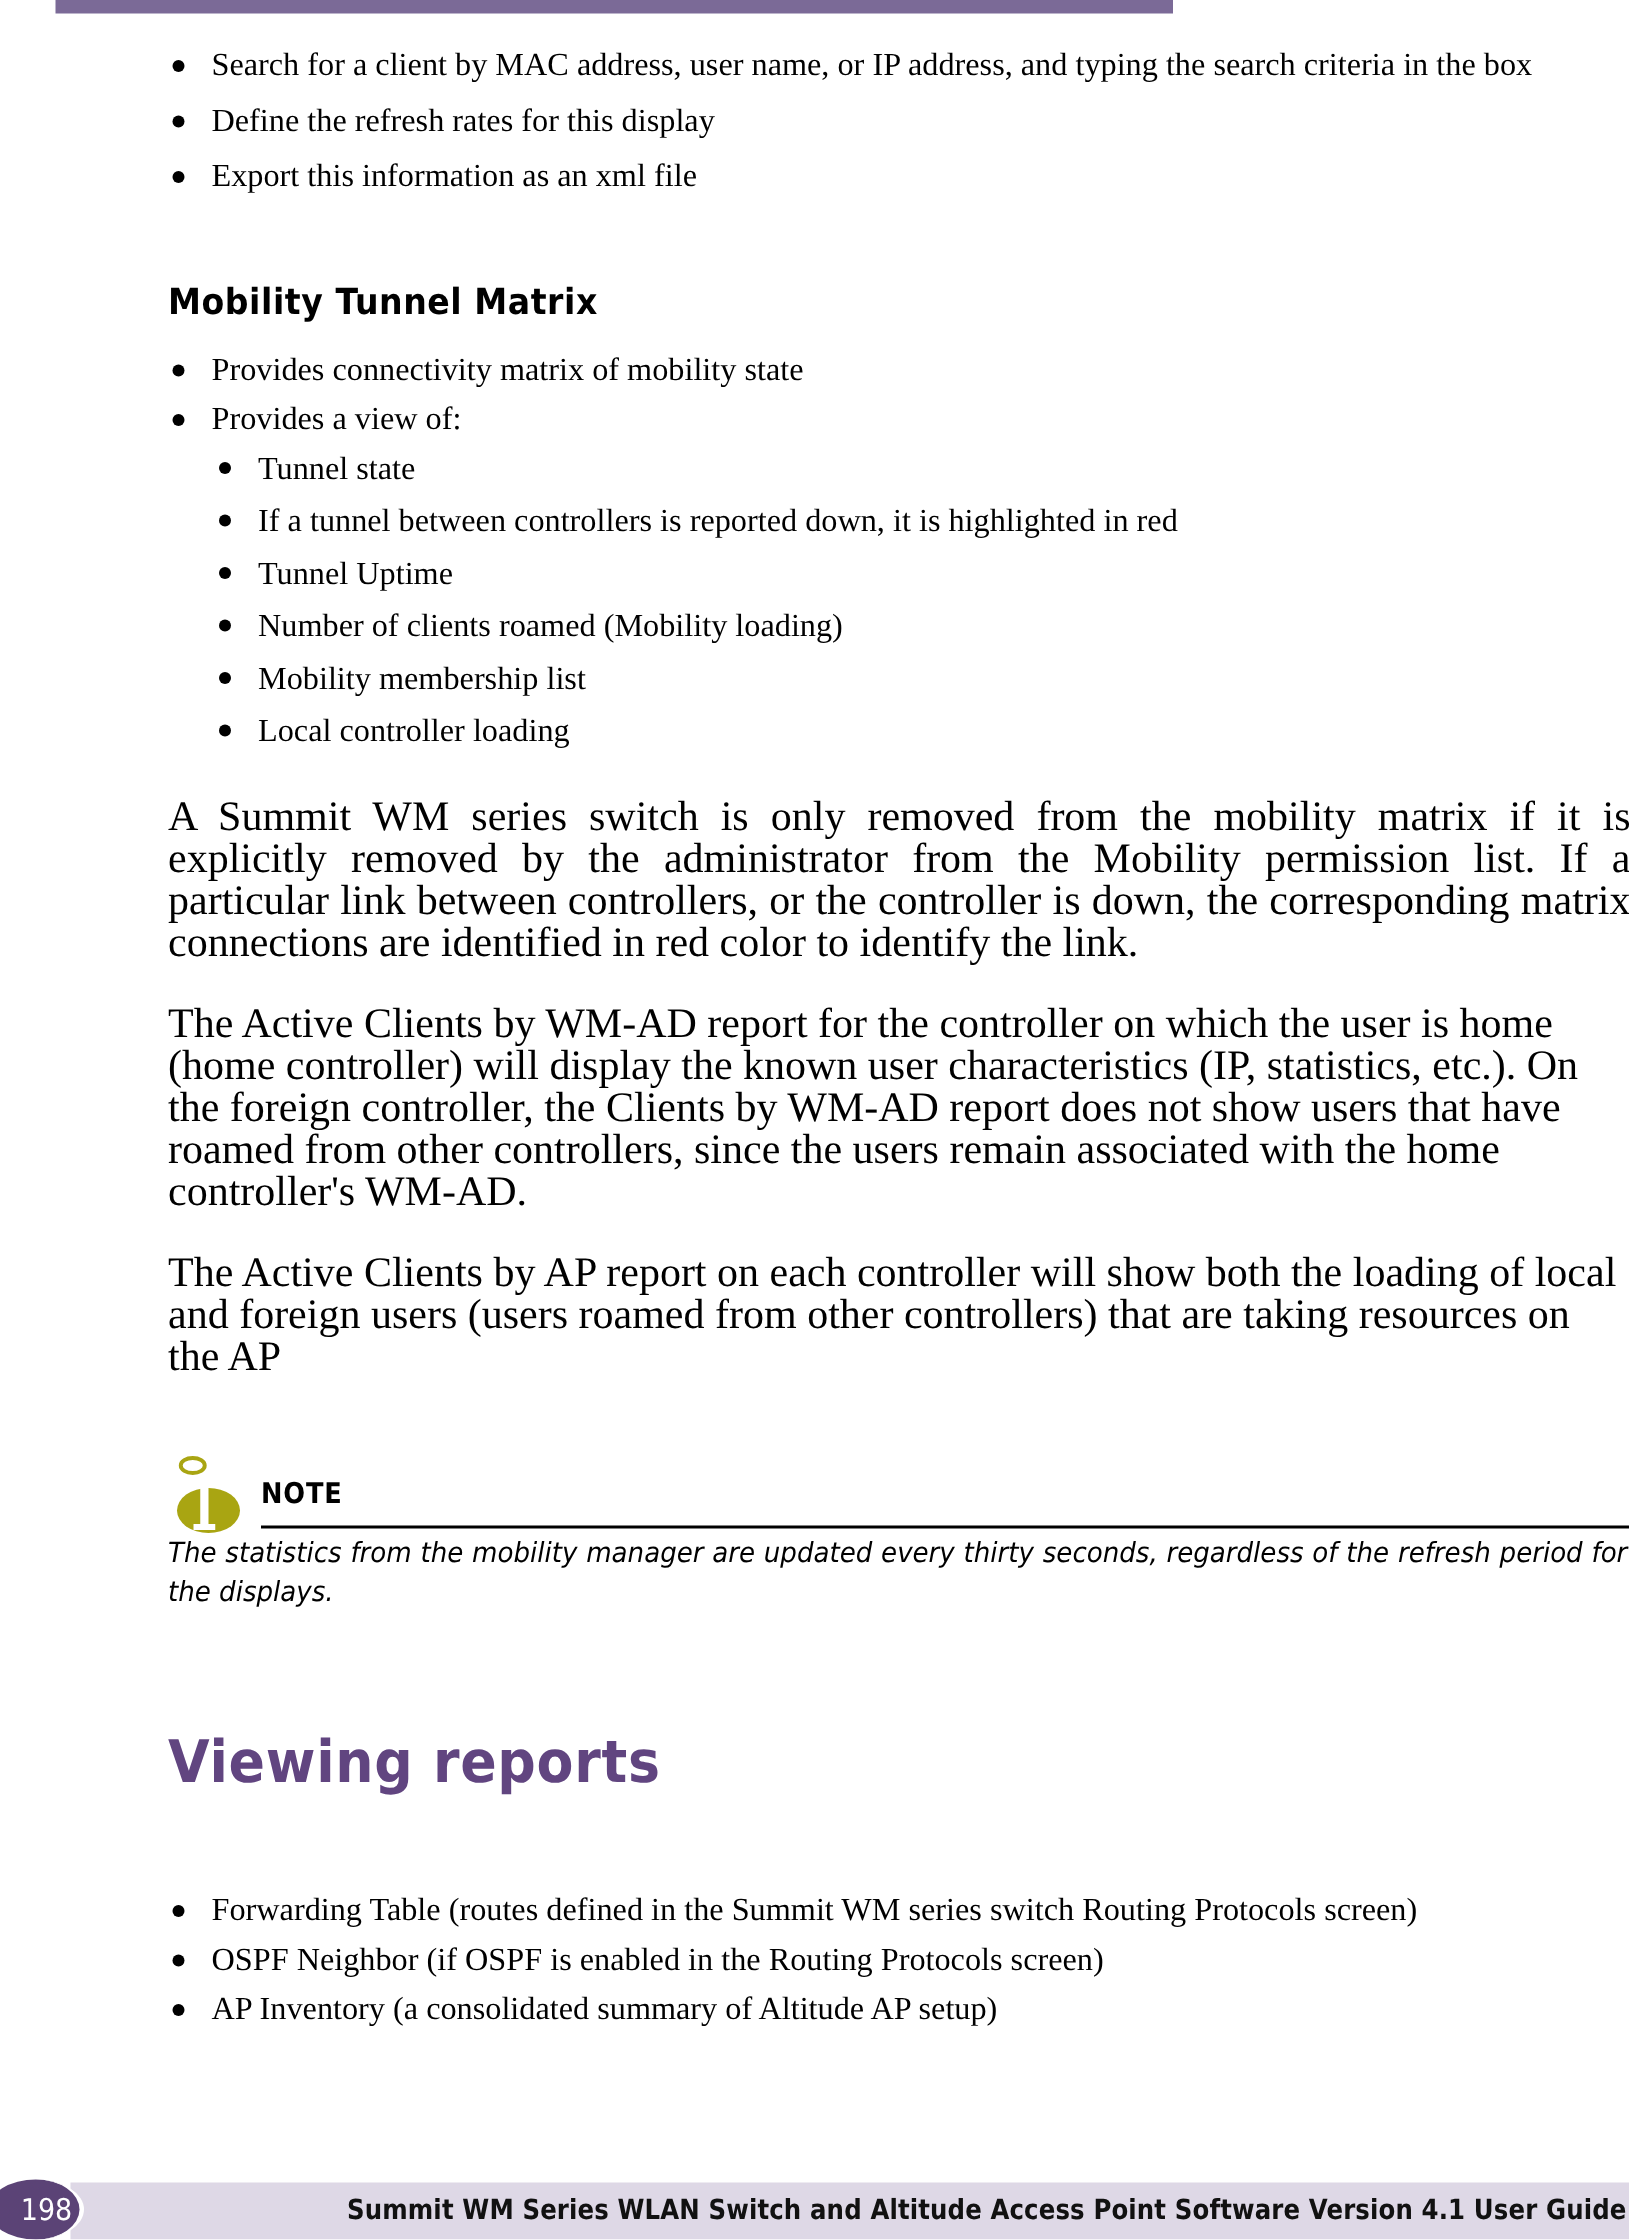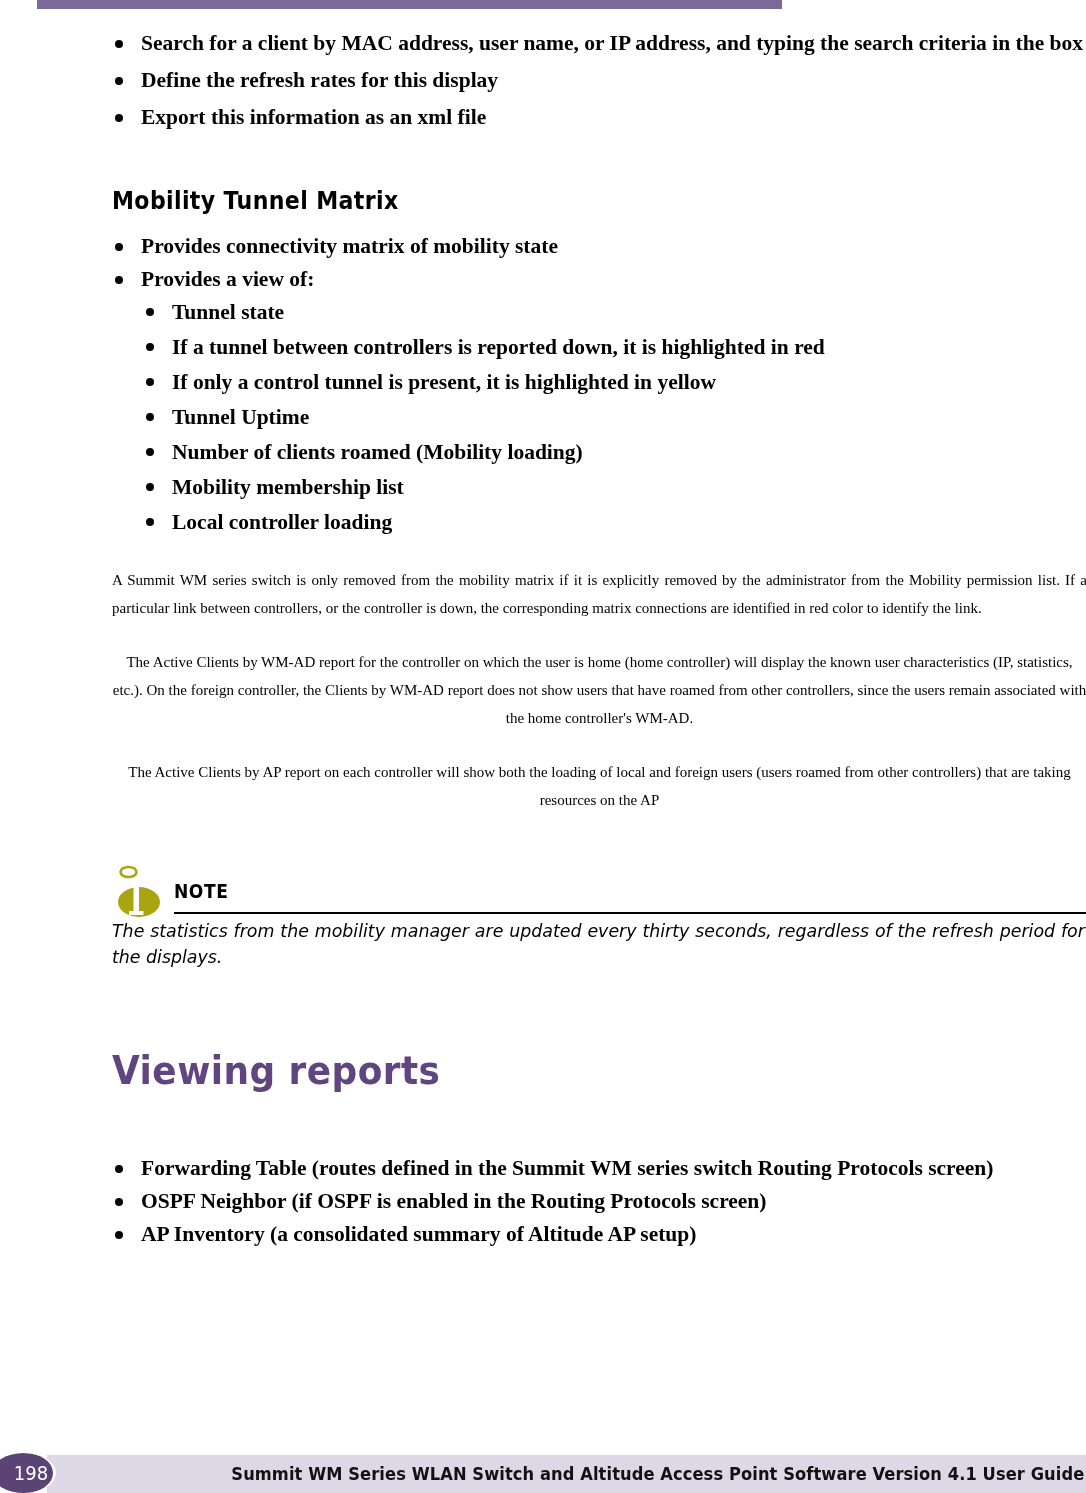--- a/index.html
+++ b/index.html
@@ -40,21 +40,20 @@
     left: 112px;
     top: 30px;
     width: 975px;
   }
 
   
   ul.bl {
     list-style: none;
     margin: 0;
     padding: 0;
-    font-weight: bold;
   }
   ul.bl > li {
     position: relative;
     padding-left: 29px;
     margin: 0 0 10px 0;
     font-size: 21.5px;
     line-height: 27px;
     text-align: left;
   }
   ul.bl > li .bullet {
@@ -102,27 +101,27 @@
     letter-spacing: 0.5px;
     color: #614580;
     margin: 0;
     padding: 0;
     transform: scaleX(0.92);
     transform-origin: left center;
   }
 
   
   p.body {
-    font-size: 15px;
+    font-size: 28px;
     line-height: 28px;
     margin: 0;
     padding: 0;
     text-align: justify;
   }
-  p.body.ragged { text-align: center; }
+  p.body.ragged { text-align: left; }
   .sp-18 { height: 18px; }
   .sp-22 { height: 22px; }
   .sp-26 { height: 26px; }
   .sp-36 { height: 36px; }
   .sp-46 { height: 46px; }
   .sp-56 { height: 56px; }
 
   
   .note-block {
     position: relative;
@@ -267,24 +266,20 @@
     </ul>
 
     <ul class="bl lvl2">
       <li>
         <span class="bullet"></span>
         <span>Tunnel state</span>
       </li>
       <li>
         <span class="bullet"></span>
         <span>If a tunnel between controllers is reported down, it is highlighted in red</span>
-      </li>
-      <li>
-        <span class="bullet"></span>
-        <span>If only a control tunnel is present, it is highlighted in yellow</span>
       </li>
       <li>
         <span class="bullet"></span>
         <span>Tunnel Uptime</span>
       </li>
       <li>
         <span class="bullet"></span>
         <span>Number of clients roamed (Mobility loading)</span>
       </li>
       <li>

